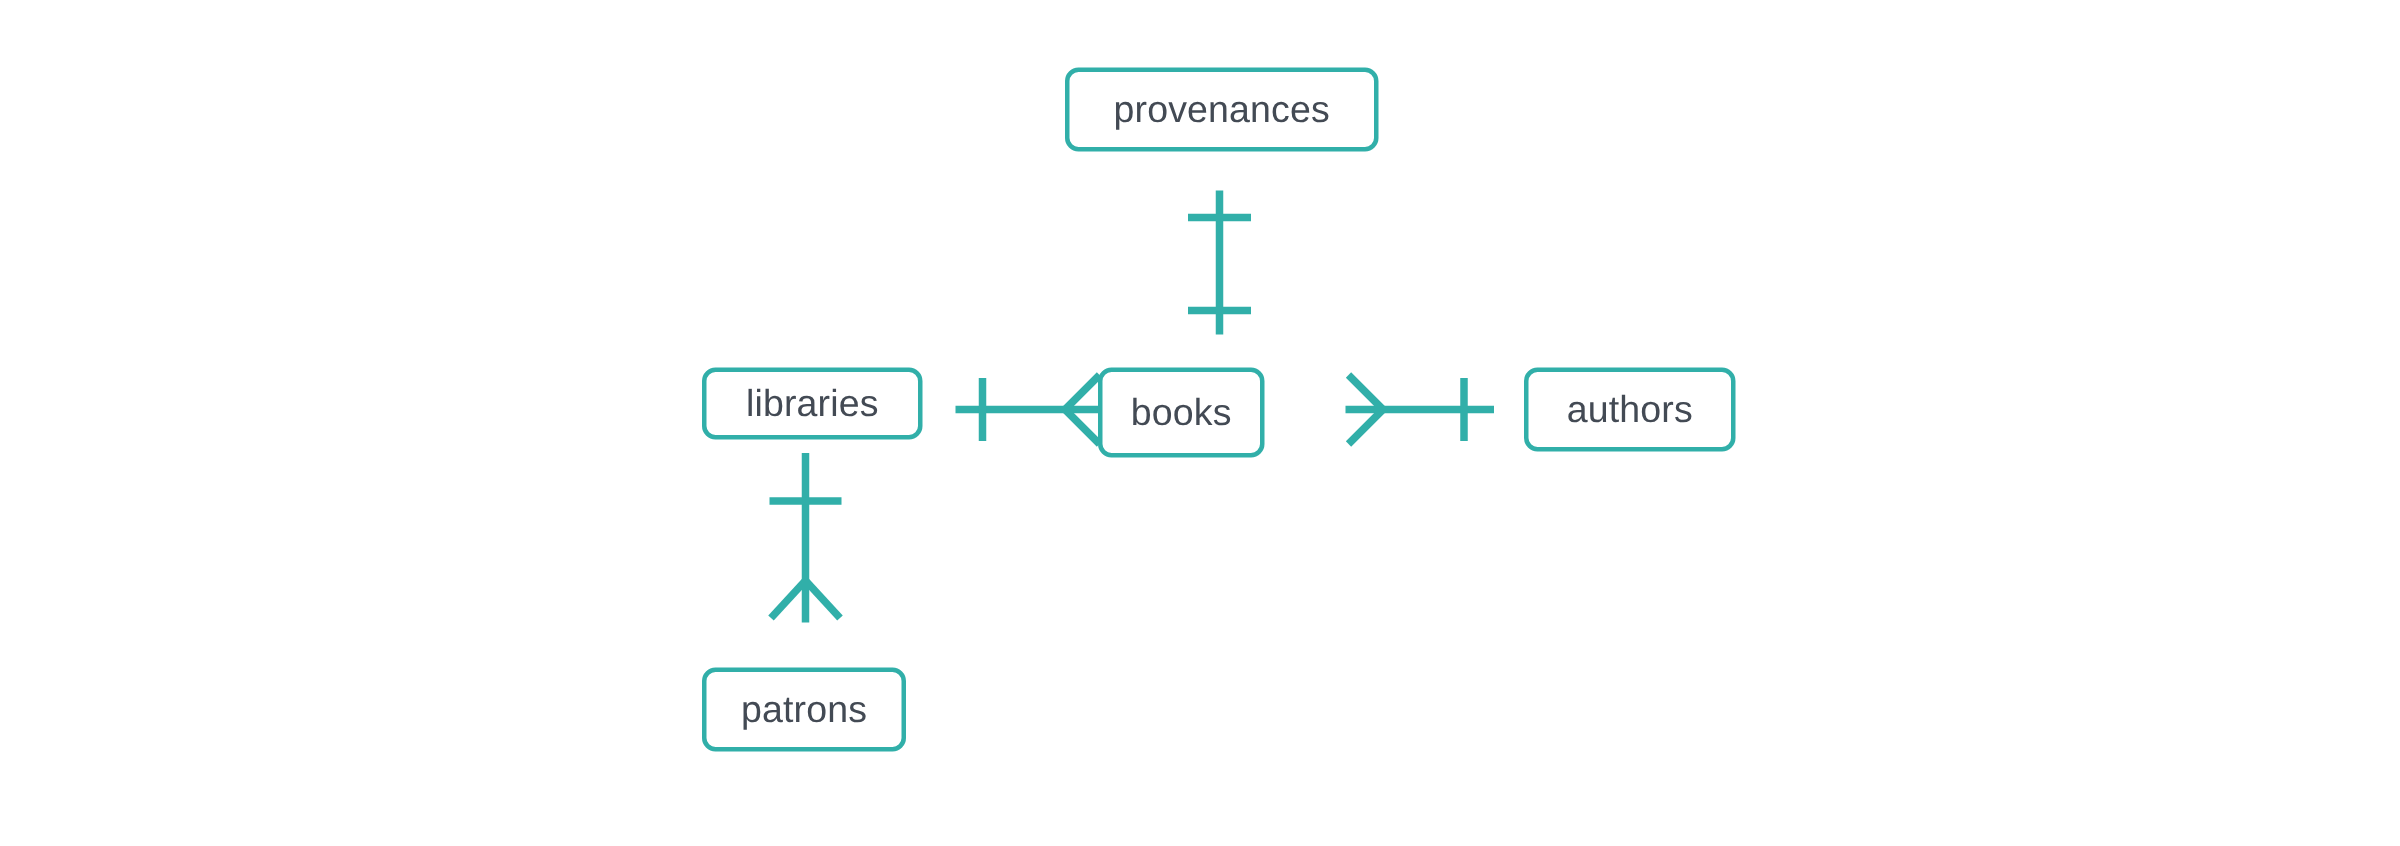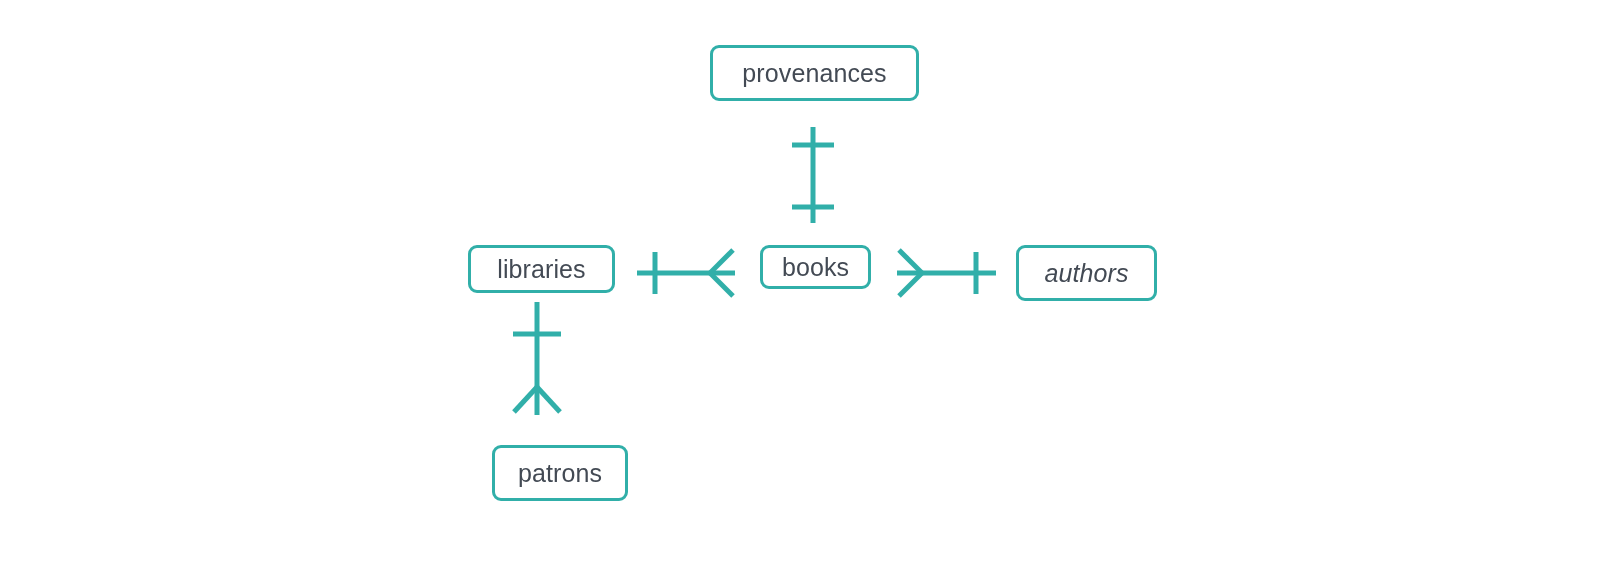--- a/index.html
+++ b/index.html
@@ -90,25 +90,25 @@
   </svg>
 
   <div class="entity-box" style="left:710px; top:45px; width:209px; height:56px;">
     <span class="entity-label">provenances</span>
   </div>
 
   <div class="entity-box" style="left:468px; top:245px; width:147px; height:48px;">
     <span class="entity-label">libraries</span>
   </div>
 
-  <div class="entity-box" style="left:760px; top:245px; width:111px; height:44px;">
+  <div class="entity-box" style="left:732px; top:245px; width:111px; height:60px;">
     <span class="entity-label">books</span>
   </div>
 
-  <div class="entity-box" style="left:1016px; top:245px; width:141px; height:56px;font-style:italic;">
+  <div class="entity-box" style="left:1016px; top:245px; width:141px; height:56px;">
     <span class="entity-label">authors</span>
   </div>
 
-  <div class="entity-box" style="left:492px; top:445px; width:136px; height:56px;">
+  <div class="entity-box" style="left:468px; top:445px; width:136px; height:56px;">
     <span class="entity-label">patrons</span>
   </div>
 
 </div>
 
 </body></html>

